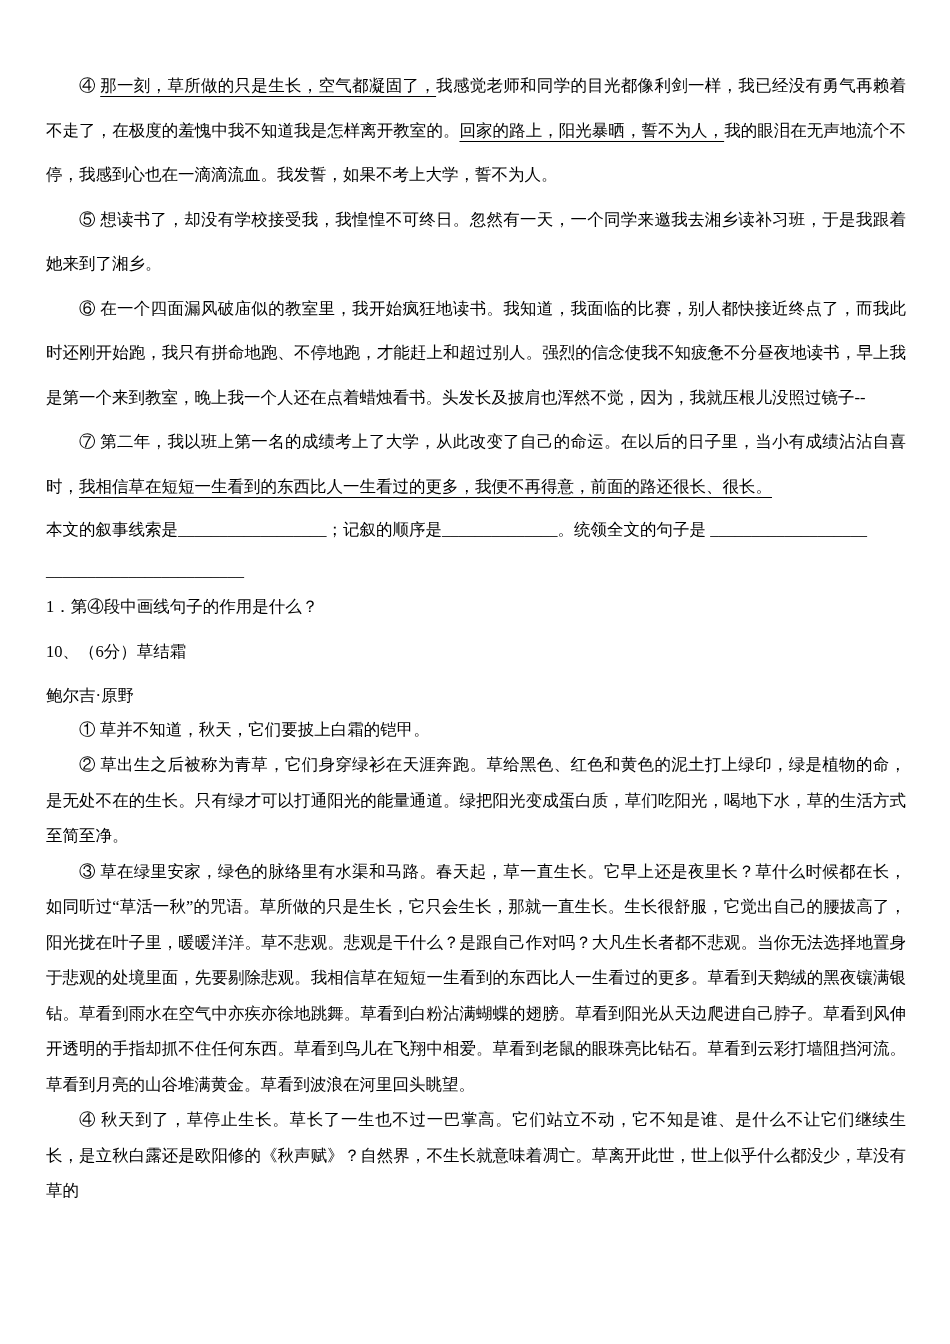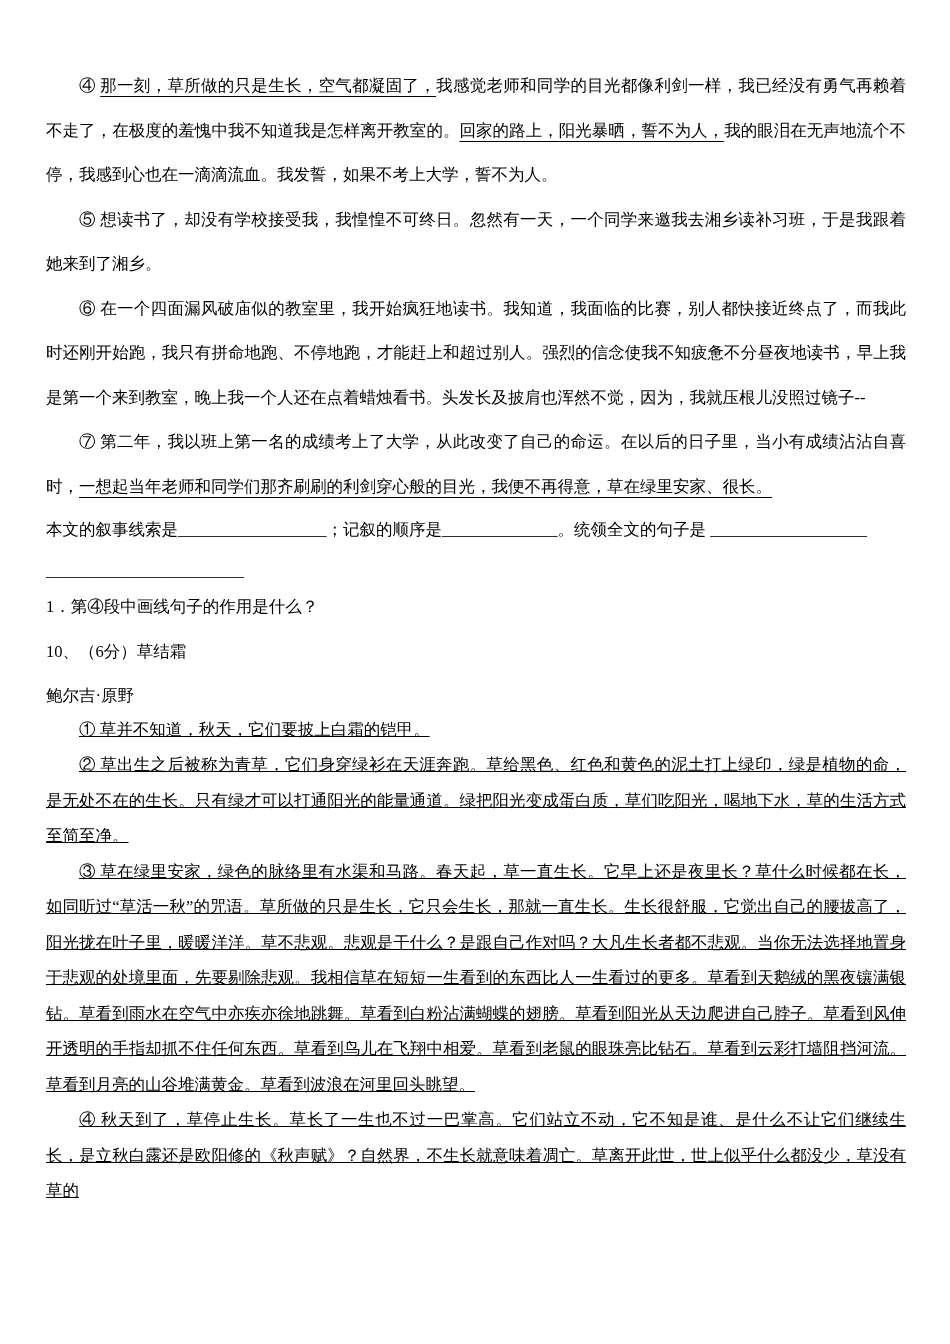--- a/index.html
+++ b/index.html
@@ -13,40 +13,40 @@
   }
   .doc {
     padding: 64px 44px 0 46px;
   }
   p.block {
     font-size: 16.5px;
     text-align: justify;
     word-break: break-all;
   }
   .passage-a { line-height: 44.5px; }
-  .passage-b { line-height: 35.5px; text-decoration: underline; }
+  .passage-b { line-height: 35.5px; }
   .indent { text-indent: 2em; }
   .q1 { line-height: 41px; }
   .q-item { line-height: 32.5px; }
   .meta { line-height: 32px; margin-top: 12px; }
   .u {
     text-decoration: underline;
     text-underline-offset: 5px;
     text-decoration-thickness: 1px;
   }
 </style>
 </head>
 <body style="background: rgb(255, 255, 255); color: rgb(0, 0, 0);">
 
 <div class="page">
   <main class="doc" id="doc">
       <p class="block passage-a indent"><span class="seg">④ </span><span class="seg u">那一刻，草所做的只是生长，空气都凝固了，</span><span class="seg">我感觉老师和同学的目光都像利剑一样，我已经没有勇气再赖着不走了，在极度的羞愧中我不知道我是怎样离开教室的。</span><span class="seg u">回家的路上，阳光暴晒，誓不为人，</span><span class="seg">我的眼泪在无声地流个不停，我感到心也在一滴滴流血。我发誓，如果不考上大学，誓不为人。</span></p>
       <p class="block passage-a indent"><span class="seg">⑤ 想读书了，却没有学校接受我，我惶惶不可终日。忽然有一天，一个同学来邀我去湘乡读补习班，于是我跟着她来到了湘乡。</span></p>
       <p class="block passage-a indent"><span class="seg">⑥ 在一个四面漏风破庙似的教室里，我开始疯狂地读书。我知道，我面临的比赛，别人都快接近终点了，而我此时还刚开始跑，我只有拼命地跑、不停地跑，才能赶上和超过别人。强烈的信念使我不知疲惫不分昼夜地读书，早上我是第一个来到教室，晚上我一个人还在点着蜡烛看书。头发长及披肩也浑然不觉，因为，我就压根儿没照过镜子--</span></p>
-      <p class="block passage-a indent"><span class="seg">⑦ 第二年，我以班上第一名的成绩考上了大学，从此改变了自己的命运。在以后的日子里，当小有成绩沾沾自喜时，</span><span class="seg u">一想起当年老师和同学们那齐刷刷的利剑穿心般的目光，我便不再得意，草在绿里安家、很长。</span></p>
+      <p class="block passage-a indent"><span class="seg">⑦ 第二年，我以班上第一名的成绩考上了大学，从此改变了自己的命运。在以后的日子里，当小有成绩沾沾自喜时，</span><span class="seg u">我相信草在短短一生看到的东西比人一生看过的更多，我便不再得意，前面的路还很长、很长。</span></p>
       <p class="block q1"><span class="seg">本文的叙事线索是__________________；记叙的顺序是______________。统领全文的句子是 ___________________</span></p>
       <p class="block q1"><span class="seg">________________________</span></p>
       <p class="block q-item"><span class="seg">1．第④段中画线句子的作用是什么？</span></p>
       <p class="block meta"><span class="seg">10、（6分）草结霜</span></p>
       <p class="block meta"><span class="seg">鲍尔吉·原野</span></p>
       <p class="block passage-b indent"><span class="seg">① 草并不知道，秋天，它们要披上白霜的铠甲。</span></p>
       <p class="block passage-b indent"><span class="seg">② 草出生之后被称为青草，它们身穿绿衫在天涯奔跑。草给黑色、红色和黄色的泥土打上绿印，绿是植物的命，是无处不在的生长。只有绿才可以打通阳光的能量通道。绿把阳光变成蛋白质，草们吃阳光，喝地下水，草的生活方式至简至净。</span></p>
       <p class="block passage-b indent"><span class="seg">③ 草在绿里安家，绿色的脉络里有水渠和马路。春天起，草一直生长。它早上还是夜里长？草什么时候都在长，如同听过“草活一秋”的咒语。草所做的只是生长，它只会生长，那就一直生长。生长很舒服，它觉出自己的腰拔高了，阳光拢在叶子里，暖暖洋洋。草不悲观。悲观是干什么？是跟自己作对吗？大凡生长者都不悲观。当你无法选择地置身于悲观的处境里面，先要剔除悲观。我相信草在短短一生看到的东西比人一生看过的更多。草看到天鹅绒的黑夜镶满银钻。草看到雨水在空气中亦疾亦徐地跳舞。草看到白粉沾满蝴蝶的翅膀。草看到阳光从天边爬进自己脖子。草看到风伸开透明的手指却抓不住任何东西。草看到鸟儿在飞翔中相爱。草看到老鼠的眼珠亮比钻石。草看到云彩打墙阻挡河流。草看到月亮的山谷堆满黄金。草看到波浪在河里回头眺望。</span></p>
       <p class="block passage-b indent"><span class="seg">④ 秋天到了，草停止生长。草长了一生也不过一巴掌高。它们站立不动，它不知是谁、是什么不让它们继续生长，是立秋白露还是欧阳修的《秋声赋》？自然界，不生长就意味着凋亡。草离开此世，世上似乎什么都没少，草没有草的</span></p>
     </main>

